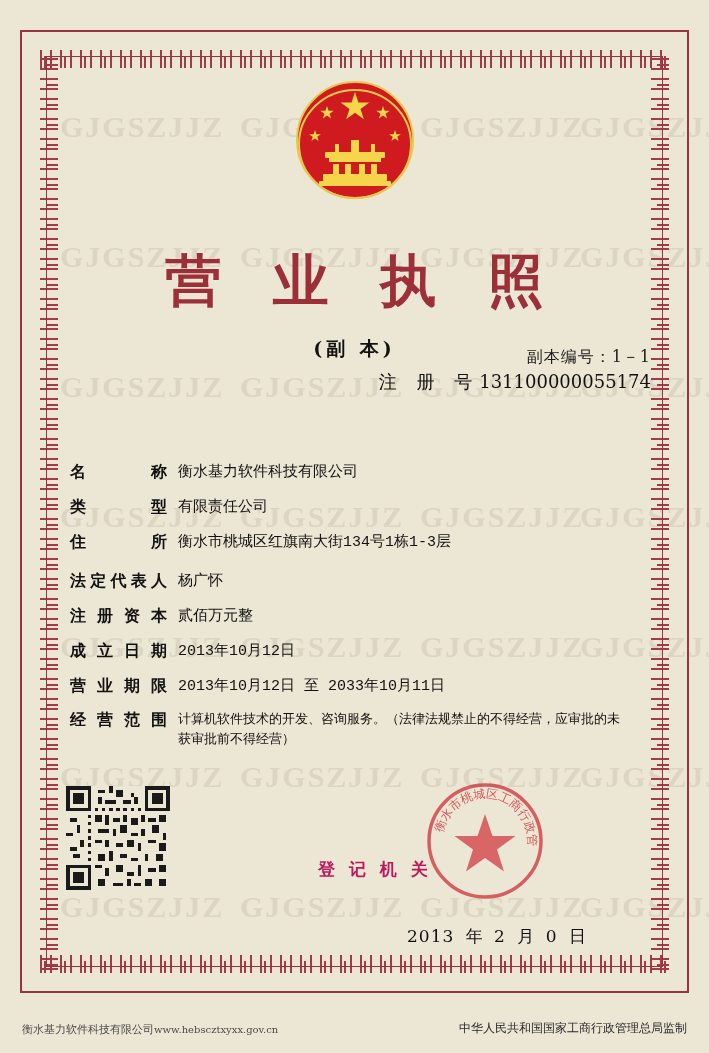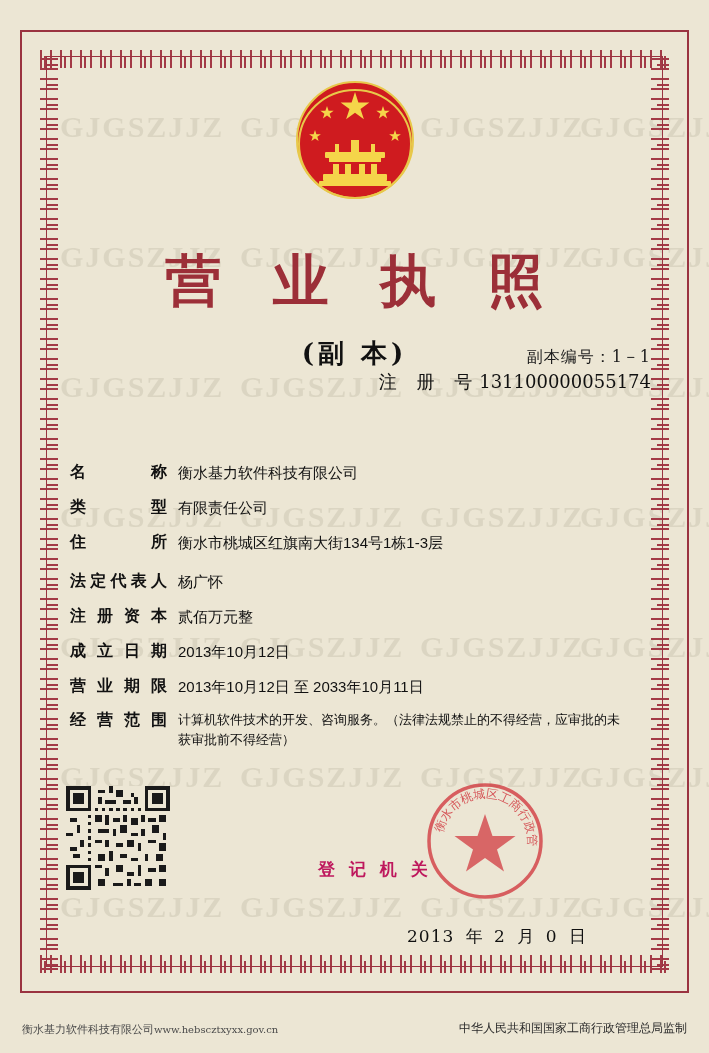--- a/index.html
+++ b/index.html
@@ -109,21 +109,21 @@
     text-indent: 18px;
   }
   .subtitle {
     position: absolute;
     top: 336px;
     left: 0;
     width: 100%;
     text-align: center;
     font-family: "DejaVu Serif", "Liberation Serif", serif;
     font-weight: bold;
-    font-size: 26px;
+    font-size: 19px;
     letter-spacing: 4px;
     color: #111;
   }
 
   
   .copy-no {
     position: absolute;
     right: 58px;
     top: 347px;
     font-size: 16px;
@@ -147,21 +147,21 @@
   .reg-no .val {
     letter-spacing: 0px;
   }
 
   
   .fields {
     position: absolute;
     left: 70px;
     top: 462px;
     width: 560px;
-    font-family: Liberation Sans, sans-serif;
+    font-family: Liberation Mono, monospace;
     color: #111;
   }
   .field-row {
     display: flex;
     align-items: flex-start;
     margin-bottom: 13px;
   }
   .field-row.gap-top { margin-top: 18px; }
   .field-label {
     width: 108px;

